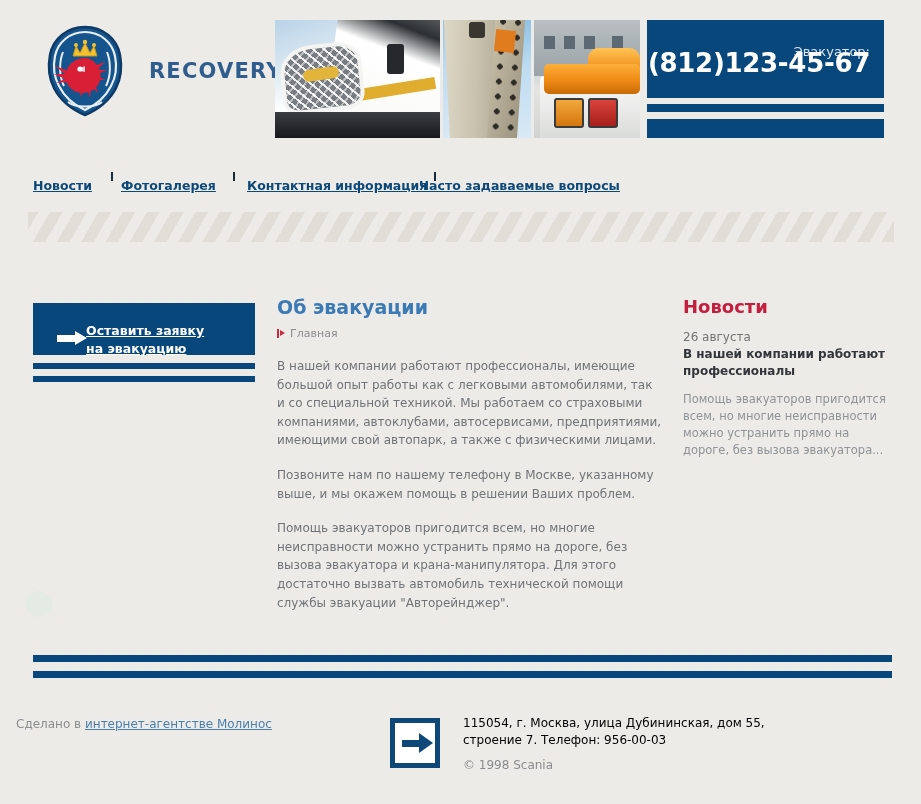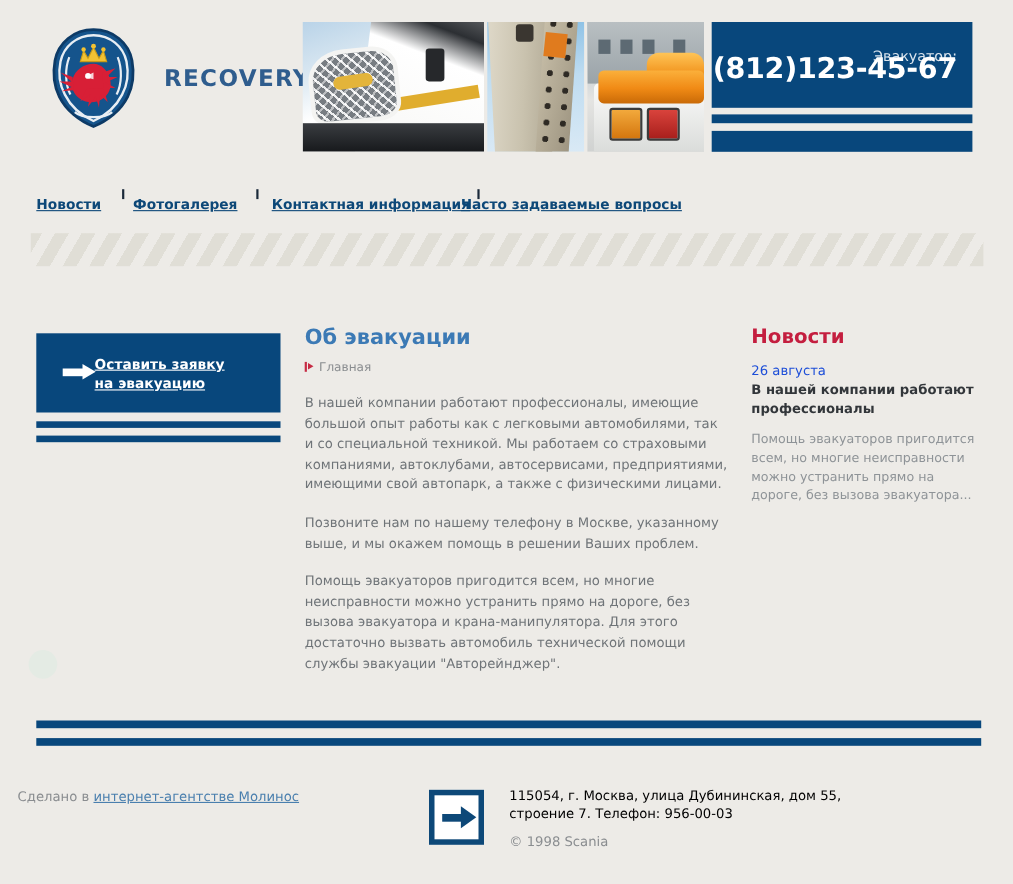--- a/index.html
+++ b/index.html
@@ -253,21 +253,21 @@
     );
   }
 
   
   .col-left {
     position: absolute;
     left: 33px; top: 303px;
     width: 222px;
   }
   .cta-box {
-    width: 222px; height: 72px;
+    width: 222px; height: 52px;
     background: #08477c;
     position: relative;
     cursor: pointer;
   }
   .cta-arrow {
     position: absolute;
     left: 24px; top: 28px;
     width: 30px; height: 14px;
   }
   .cta-arrow .shaft {
@@ -366,21 +366,21 @@
     width: 210px;
   }
   .news-title {
     color: #c41e3f;
     font-size: 18px;
     font-weight: bold;
     margin: 0 0 13px 0;
   }
   .news-item { margin-bottom: 20px; }
   .news-date {
-    color: #1d4ed8;
+    color: #737373;
     font-size: 12px;
     margin-bottom: 2px;
   }
   .news-head {
     color: #32363a;
     font-size: 12px;
     font-weight: bold;
     line-height: 1.4;
     margin-bottom: 11px;
     cursor: pointer;

